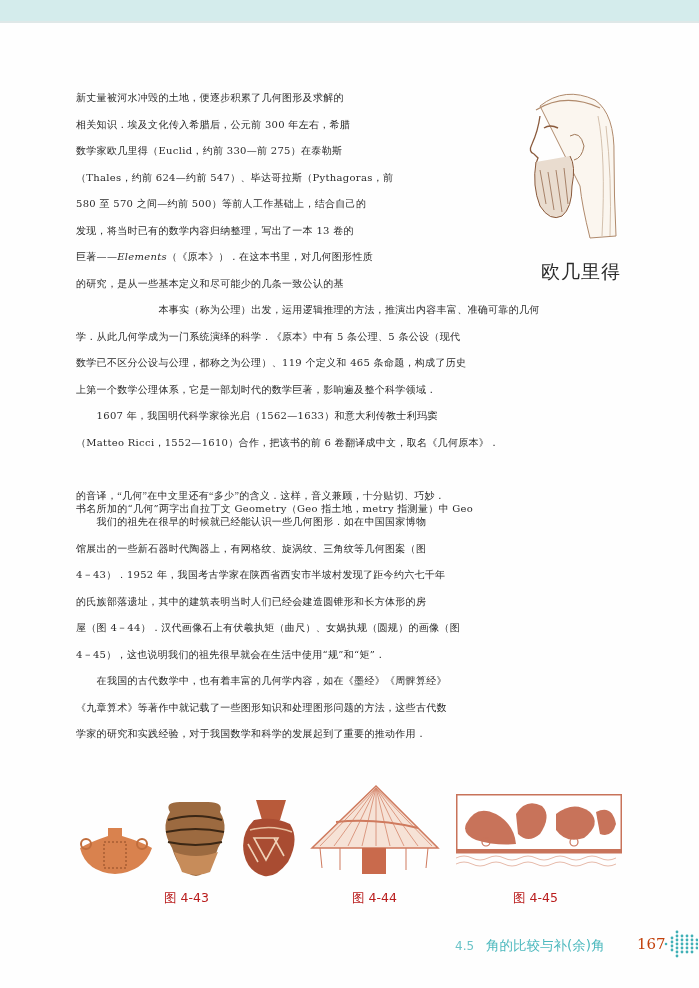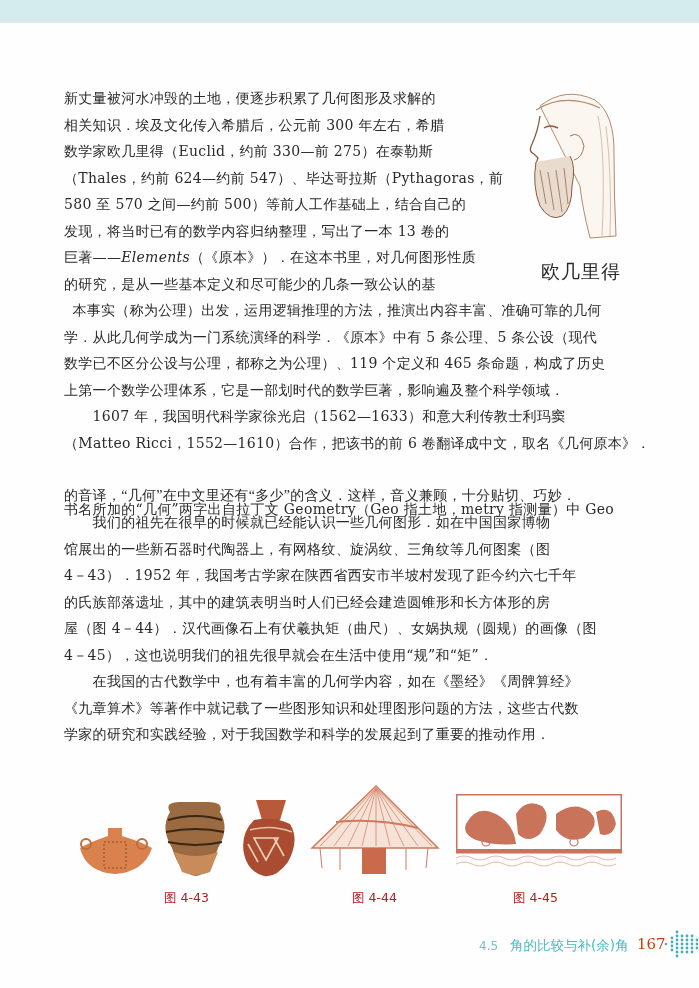--- a/index.html
+++ b/index.html
@@ -6,34 +6,34 @@
   body {
     width:699px; height:988px; position:relative; overflow:hidden;
     background:#fefefe;
     font-family:"DejaVu Serif","Liberation Serif",serif;
     color:#2a2a2a;
   }
   .top-band { position:absolute; left:0; top:0; width:699px; height:21px; background:#d4ecec; }
   .top-band-line { position:absolute; left:0; top:21px; width:699px; height:2px; background:#dfe8e8; }
 
   .line {
-    position:absolute; left:64px; font-size:14px; line-height:20px;
+    position:absolute; left:76px; font-size:10px; line-height:20px;
     white-space:nowrap; letter-spacing:0.3px;
   }
   .line.short { width:408px; }
   .line.full { width:546px; }
   .line .em { font-style:italic; font-weight:normal; }
 
   .portrait { position:absolute; left:510px; top:86px; width:112px; height:160px; }
   .portrait-caption { position:absolute; left:541px; top:259px; font-size:19px; letter-spacing:1px; }
 
   .fig { position:absolute; }
   .fig-caption { position:absolute; font-size:12.5px; font-family:"DejaVu Sans","Liberation Sans",sans-serif; color:#b91c1c; }
 
-  .footer-section { position:absolute; left:455px; top:937px; font-family:"DejaVu Sans","Liberation Sans",sans-serif; font-size:13.5px; color:#4bb8bd; white-space:nowrap;margin-left:24px; }
+  .footer-section { position:absolute; left:455px; top:937px; font-family:"DejaVu Sans","Liberation Sans",sans-serif; font-size:13.5px; color:#4bb8bd; white-space:nowrap; }
   .footer-section .num { margin-right:12px; font-size:12px; color:#6cc4c8; }
   .page-number { position:absolute; left:637px; top:935px; font-size:15px; color:#c2410c; }
   .dots { position:absolute; left:664px; top:929px; }
 </style>
 </head>
 <body>
 
 <div class="top-band"></div>
 <div class="top-band-line"></div>
 

